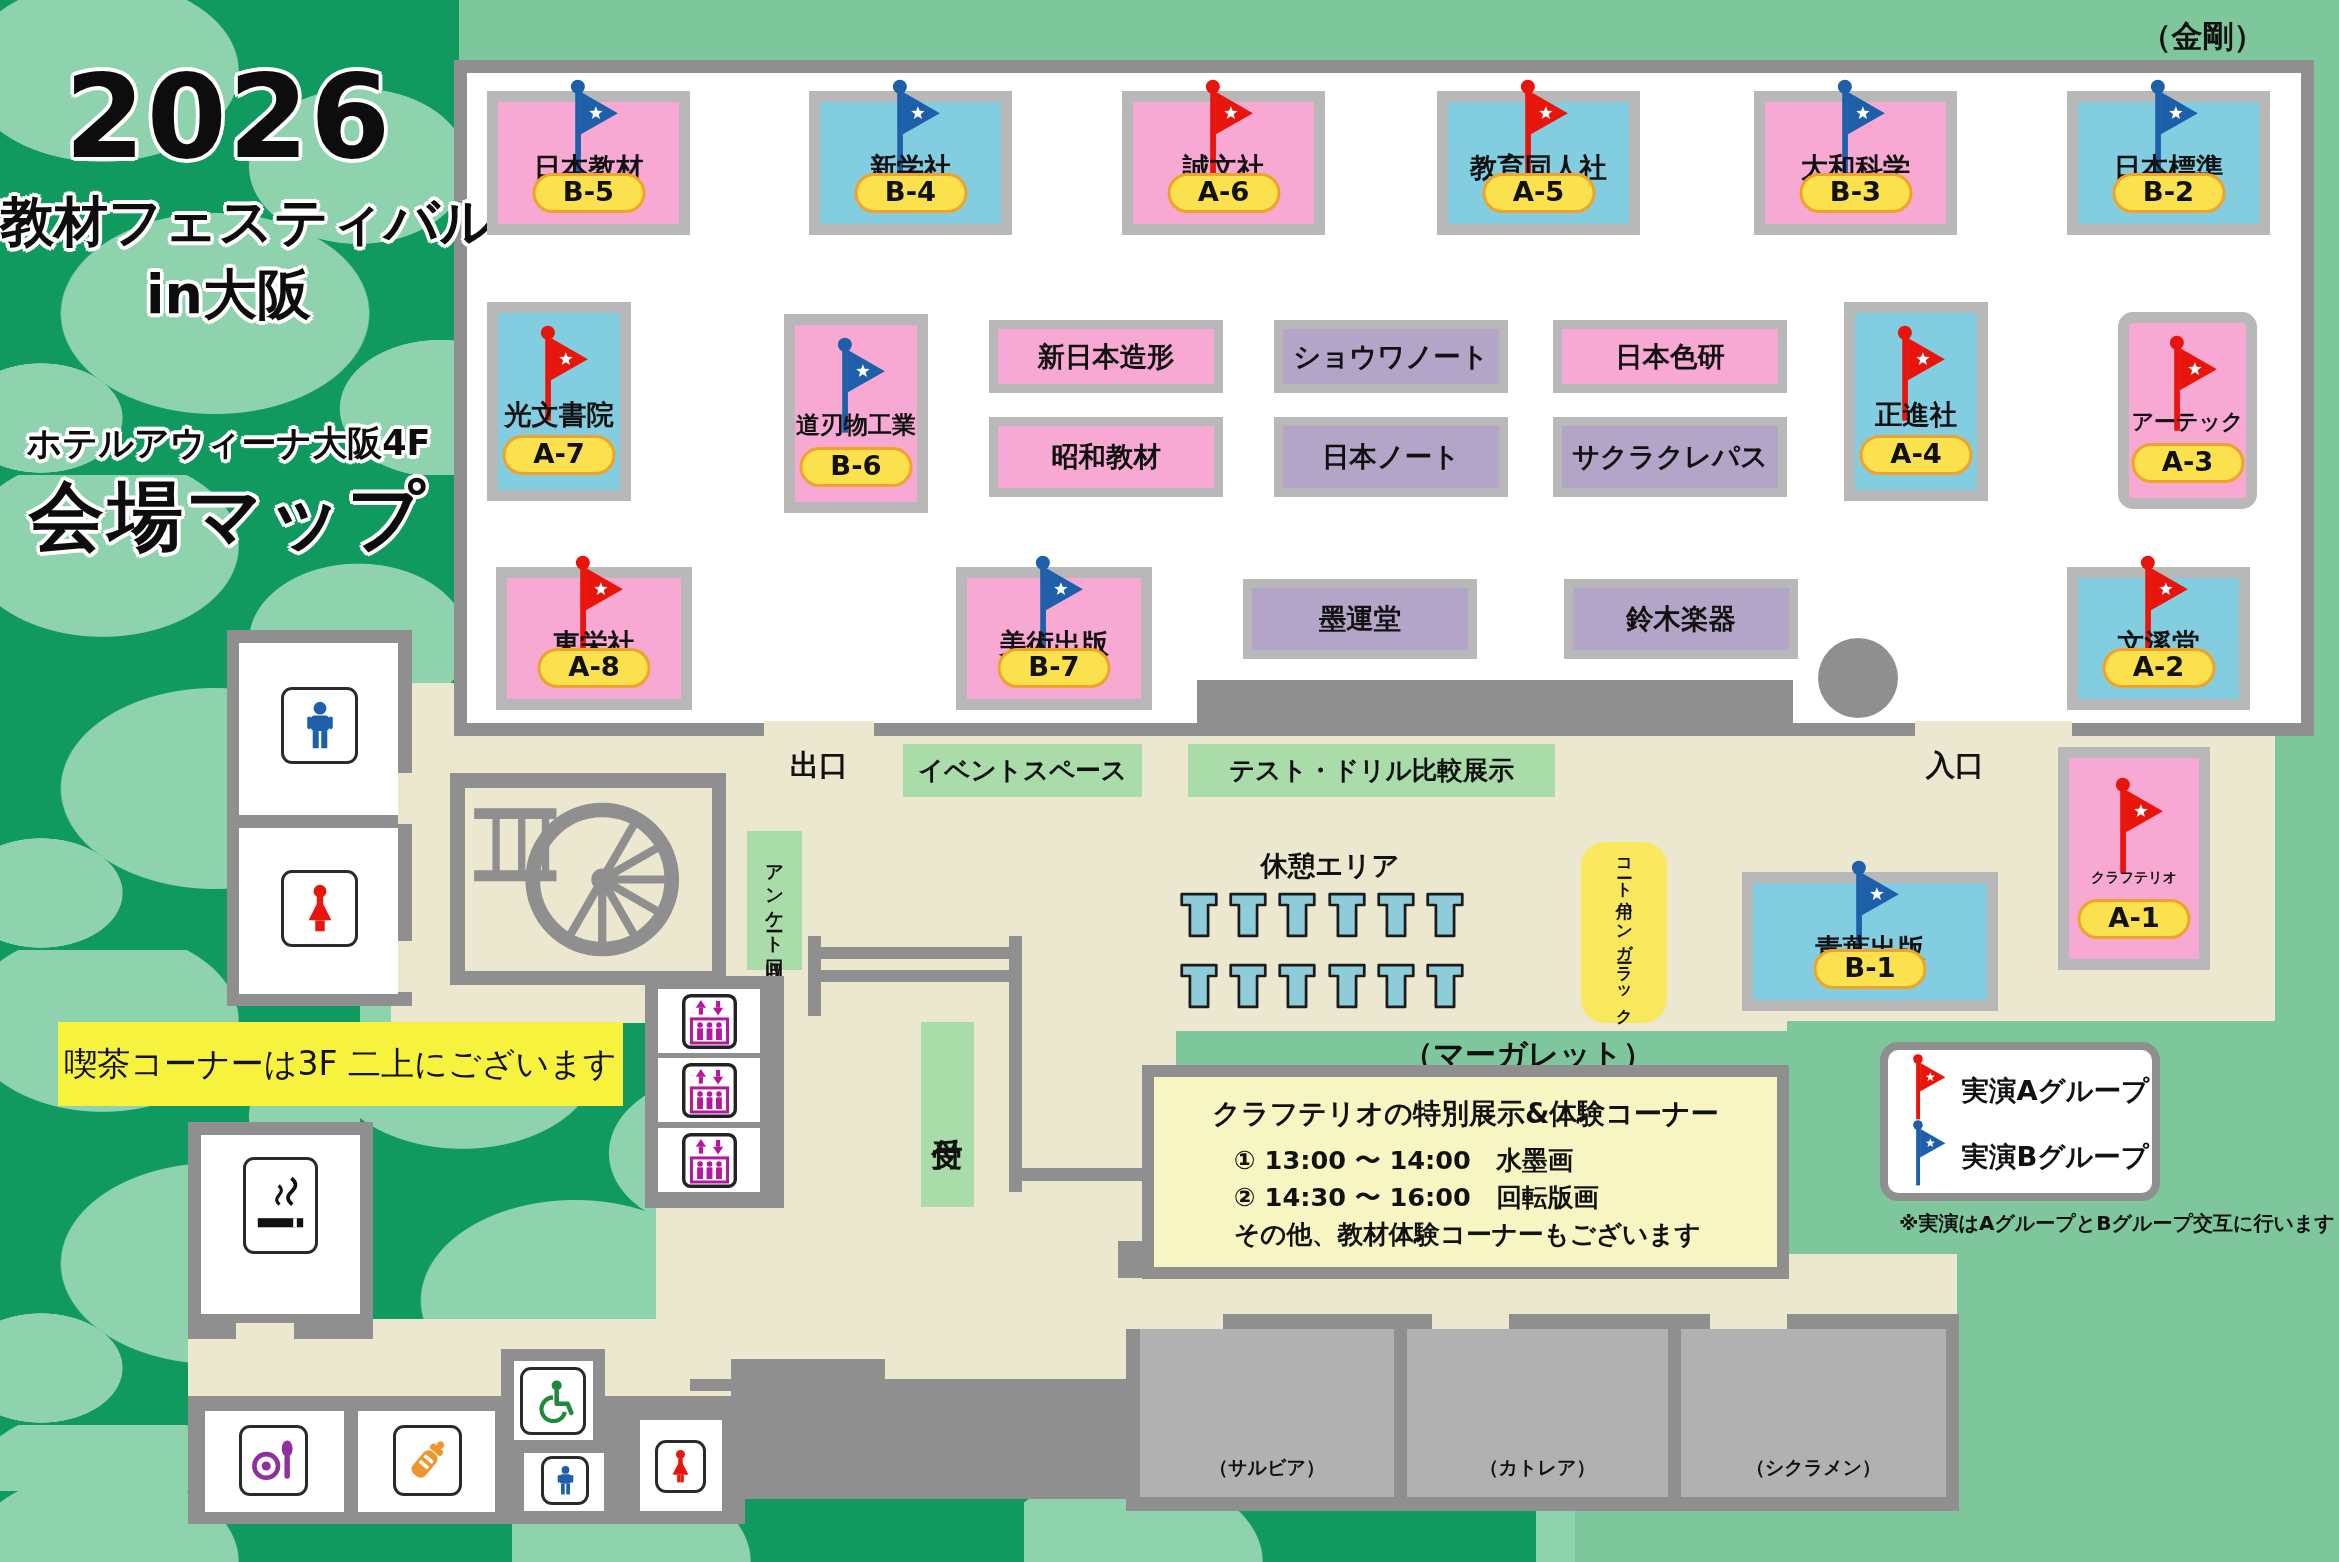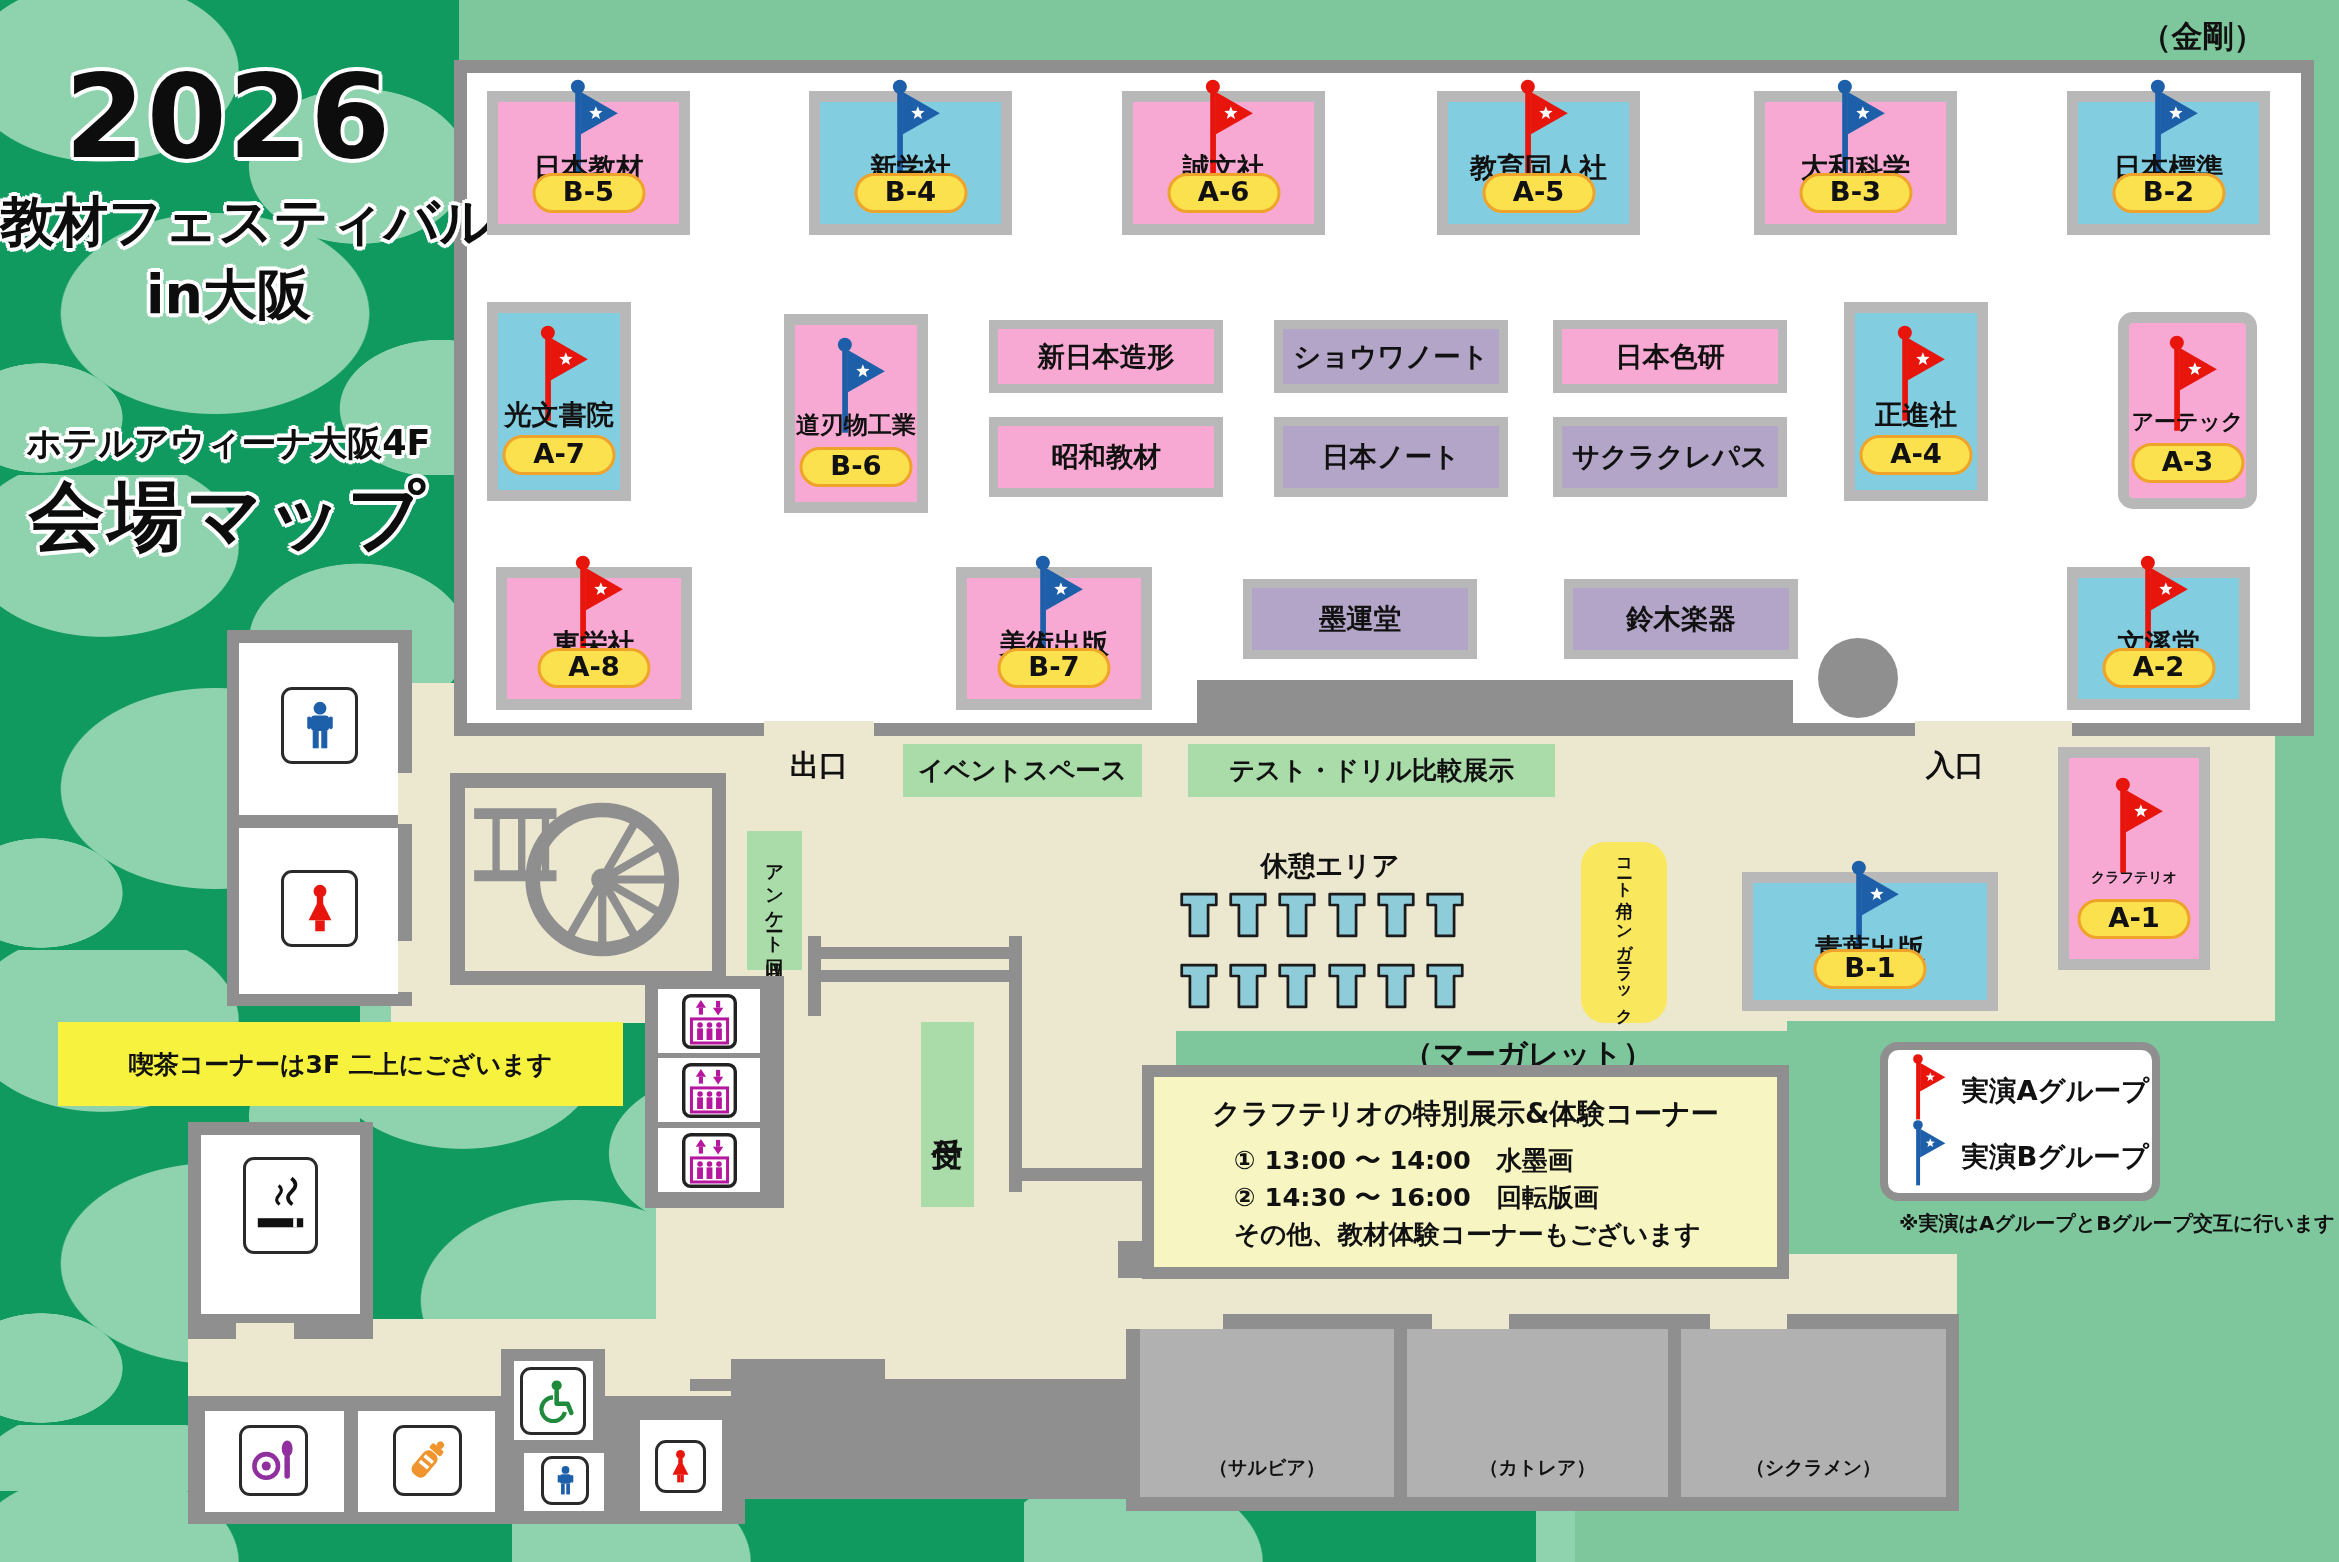--- a/index.html
+++ b/index.html
@@ -234,21 +234,21 @@
   <div class="floor" style="left:1126px;top:1314px;width:97px;height:14.6px"></div>
   <div class="floor" style="left:1432px;top:1314px;width:77px;height:14.6px"></div>
   <div class="floor" style="left:1710px;top:1314px;width:77px;height:14.6px"></div>
 
   <div class="abs" style="left:1581px;top:842px;width:86px;height:181px;background:var(--coat-yellow);border-radius:24px;display:flex;align-items:center;justify-content:center">
     <span class="vlabel" style="font-size:16.4px;font-weight:600">コート用ハンガーラック</span>
   </div>
   <div class="maplabel" style="left:1179px;top:848px;width:302px;text-align:center;font-size:27.4px">休憩エリア</div>
 
   <div class="abs" style="left:58px;top:1022px;width:565px;height:84px;background:var(--banner-yellow);display:flex;align-items:center;justify-content:center">
-    <span style="font-size:25px;font-weight:700">喫茶コーナーは3F 二上にございます</span>
+    <span style="font-size:33px;font-weight:400">喫茶コーナーは3F 二上にございます</span>
   </div>
 
   <div class="abs" style="left:1142px;top:1065px;width:647px;height:214px;background:var(--note-yellow);border:12.8px solid var(--wall-gray);box-sizing:border-box">
     <div style="text-align:center;margin-top:18.3px;font-size:28px;font-weight:700;white-space:nowrap">クラフテリオの特別展示&amp;体験コーナー</div>
     <div style="margin:9.1px 0 0 80px;font-size:25.6px;font-weight:700;line-height:37px">
       <div>① 13:00 〜 14:00　水墨画</div>
       <div>② 14:30 〜 16:00　回転版画</div>
       <div>その他、教材体験コーナーもございます</div>
     </div>
   </div>

